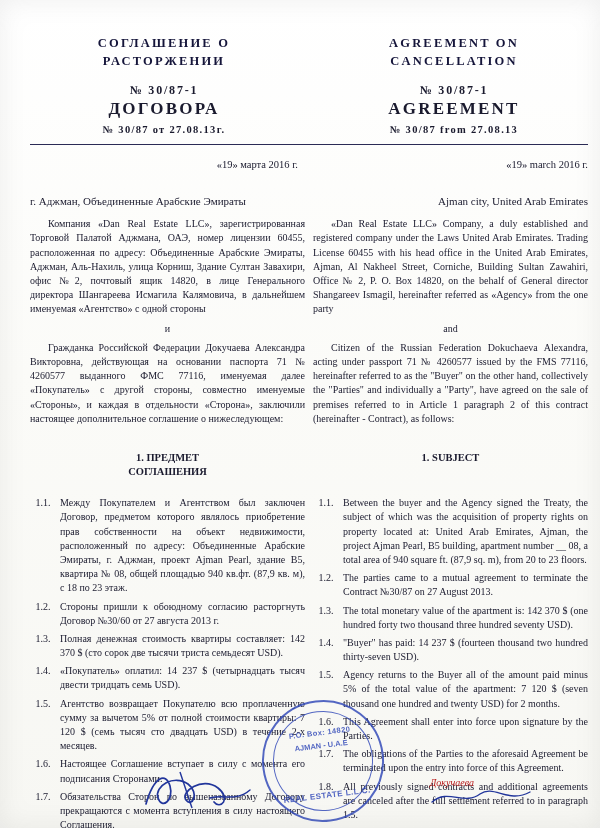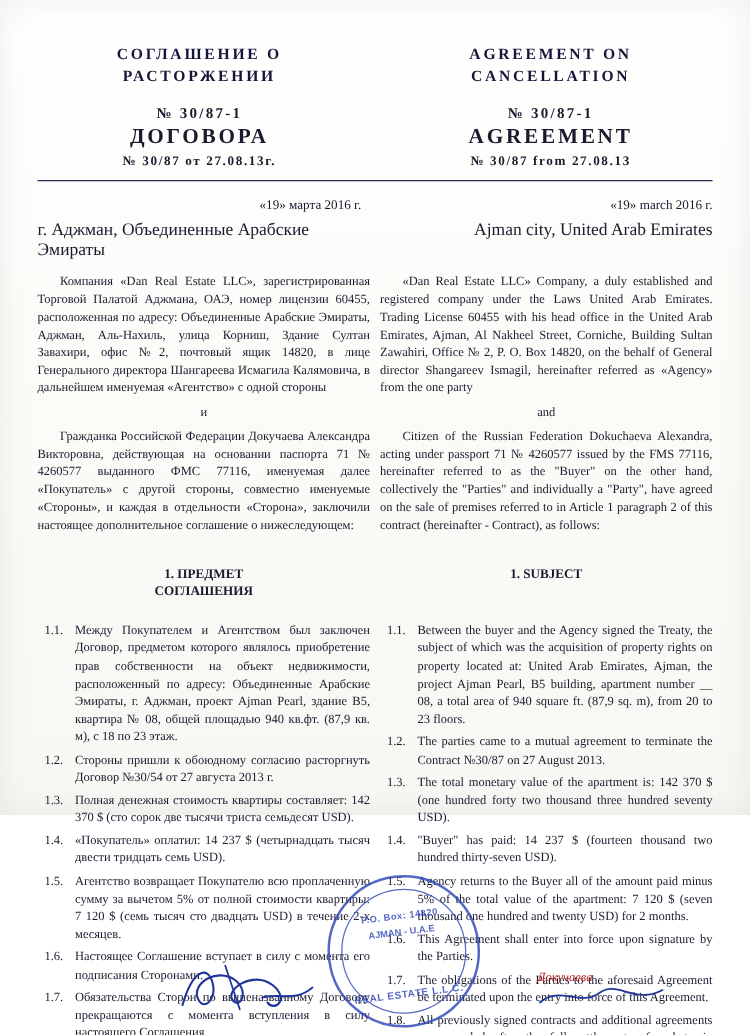--- a/index.html
+++ b/index.html
@@ -11,24 +11,24 @@
     height: 828px;
     background: #ffffff;
     font-family: "Liberation Serif", serif;
     color: #1a1a2e;
     overflow: hidden;
     position: relative;
   }
   .page {
     position: relative;
     width: 600px;
-    height: 652px;
+    height: 828px;
     background: #fdfdfb;
     box-sizing: border-box;
-    padding: 34px 30px 10px 30px;
+    padding: 34px 12px 10px 30px;
   }
   
   .page::before {
     content: "";
     position: absolute;
     inset: 0;
     background: linear-gradient(180deg, #ffffff 0%, #fbfbf8 45%, #f7f7f3 100%);
     z-index: 0;
   }
   .content { position: relative; z-index: 2; }
@@ -81,22 +81,22 @@
     display: flex;
     gap: 22px;
     margin-top: 14px;
   }
   .date-right { text-align: right; font-size: 10.5px; }
   .date-left  { text-align: right; font-size: 10.5px; }
 
   .place-row {
     display: flex;
     gap: 40px;
-    margin-top: 7px;
-    font-size: 14px;
+    margin-top: 25px;
+    font-size: 11px;
   }
   .place-left { text-align: left; }
   .place-right { text-align: right; }
 
   .body-row {
     display: flex;
     gap: 8px;
     margin-top: 10px;
   }
   .para {
@@ -279,21 +279,21 @@
         <div class="section-head">
           <span>1. SUBJECT</span>
         </div>
       </div>
     </div>
 
     <div class="body-row">
       <div class="col">
         <ol class="clauses">
           <li><span class="num">1.1.</span><span>Между Покупателем и Агентством был заключен Договор, предметом которого являлось приобретение прав собственности на объект недвижимости, расположенный по адресу: Объединенные Арабские Эмираты, г. Аджман, проект Ajman Pearl, здание B5, квартира № 08, общей площадью 940 кв.фт. (87,9 кв. м), с 18 по 23 этаж.</span></li>
-          <li><span class="num">1.2.</span><span>Стороны пришли к обоюдному согласию расторгнуть Договор №30/54 от 27 августа 2013 г.</span></li>
+          <li><span class="num">1.2.</span><span>Стороны пришли к обоюдному согласию расторгнуть Договор №30/60 от 27 августа 2013 г.</span></li>
           <li><span class="num">1.3.</span><span>Полная денежная стоимость квартиры составляет: 142 370 $ (сто сорок две тысячи триста семьдесят USD).</span></li>
           <li><span class="num">1.4.</span><span>«Покупатель» оплатил: 14 237 $ (четырнадцать тысяч двести тридцать семь USD).</span></li>
           <li><span class="num">1.5.</span><span>Агентство возвращает Покупателю всю проплаченную сумму за вычетом 5% от полной стоимости квартиры: 7 120 $ (семь тысяч сто двадцать USD) в течение 2-х месяцев.</span></li>
           <li><span class="num">1.6.</span><span>Настоящее Соглашение вступает в силу с момента его подписания Сторонами.</span></li>
           <li><span class="num">1.7.</span><span>Обязательства Сторон по вышеназванному Договору прекращаются с момента вступления в силу настоящего Соглашения.</span></li>
           <li><span class="num">1.8.</span><span>Все ранее подписанные договора и дополнительные соглашения аннулируются после полного расчета, указанного в п. 1.5.</span></li>
 
         </ol>
       </div>
       <div class="col">

